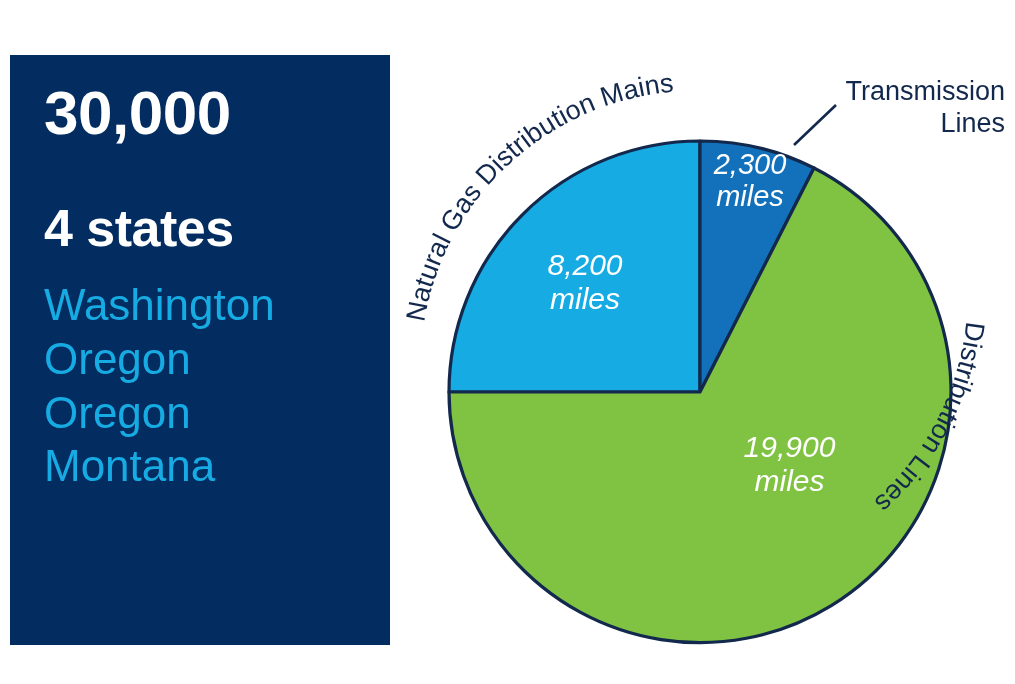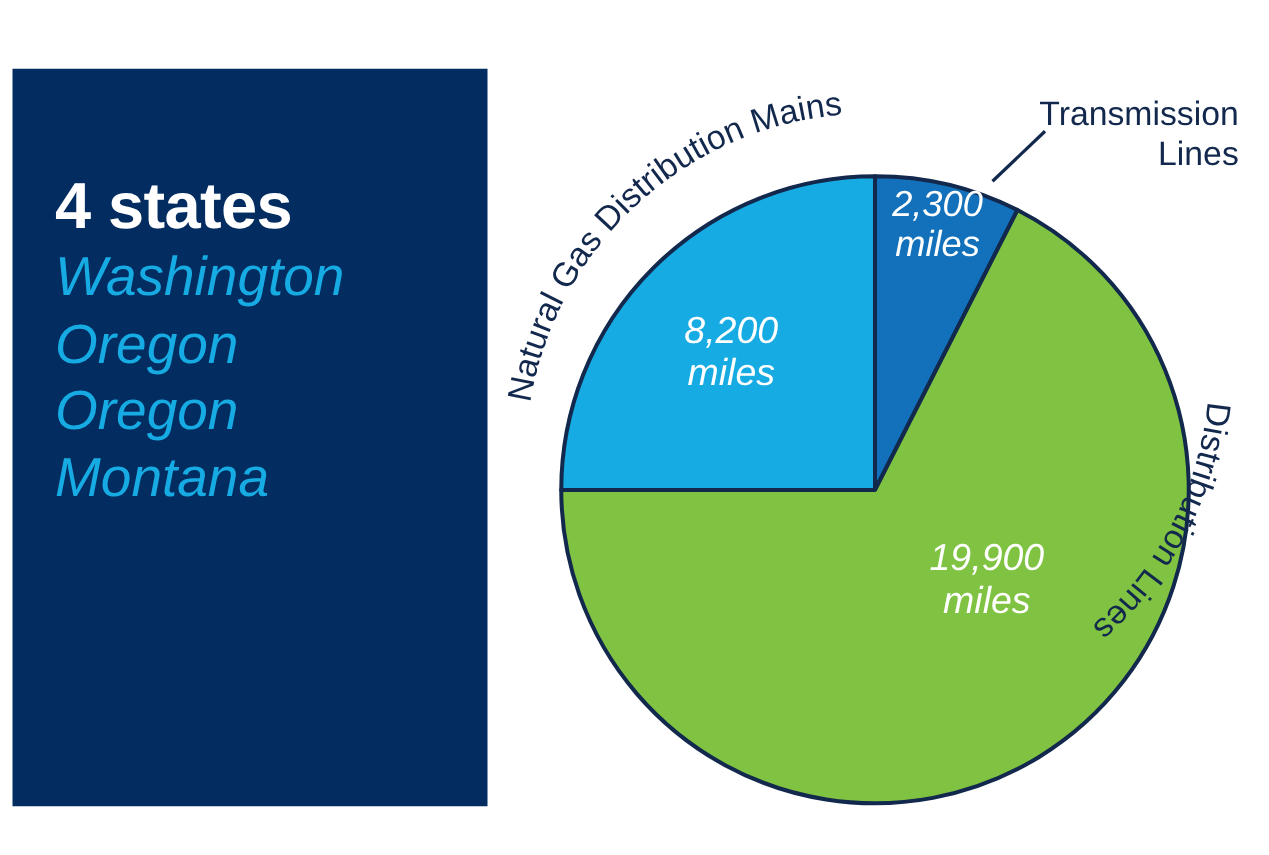--- a/index.html
+++ b/index.html
@@ -49,23 +49,22 @@
   .states-heading {
     color: #ffffff;
     font-size: 52px;
     font-weight: bold;
     line-height: 1.0;
     margin: 58px 0 0 0;
     letter-spacing: -0.5px;
   }
   .state-list {
     list-style: none;
-    margin: 4px 0 0 0;
+    margin: 24px 0 0 0;
     padding: 0;
-    font-style: italic;
   }
   .state-list li {
     color: #17ABE3;
     font-size: 44px;
     font-weight: normal;
     line-height: 1.22;
     margin: 0;
   }
 
   
@@ -98,33 +97,34 @@
   #label-dist    { left: 312px; top: 430px; width: 175px; text-align: center; }
 
   
   .callout {
     position: absolute;
     color: #12284C;
     font-size: 27px;
     line-height: 1.18;
   }
   #callout-transmission {
-    left: 371px;
+    left: 385px;
     top: 76px;
     width: 230px;
     text-align: right;
   }
 </style>
 </head>
 <body>
 
 <div id="stage">
 
   <section id="stat-panel">
 
+    <div class="big-number">30,000</div>
 
 
     <div class="states-heading">4 states</div>
 
     <ul class="state-list">
       <li>Washington</li>
       <li>Oregon</li>
       <li>Oregon</li>
       <li>Montana</li>
     </ul>

